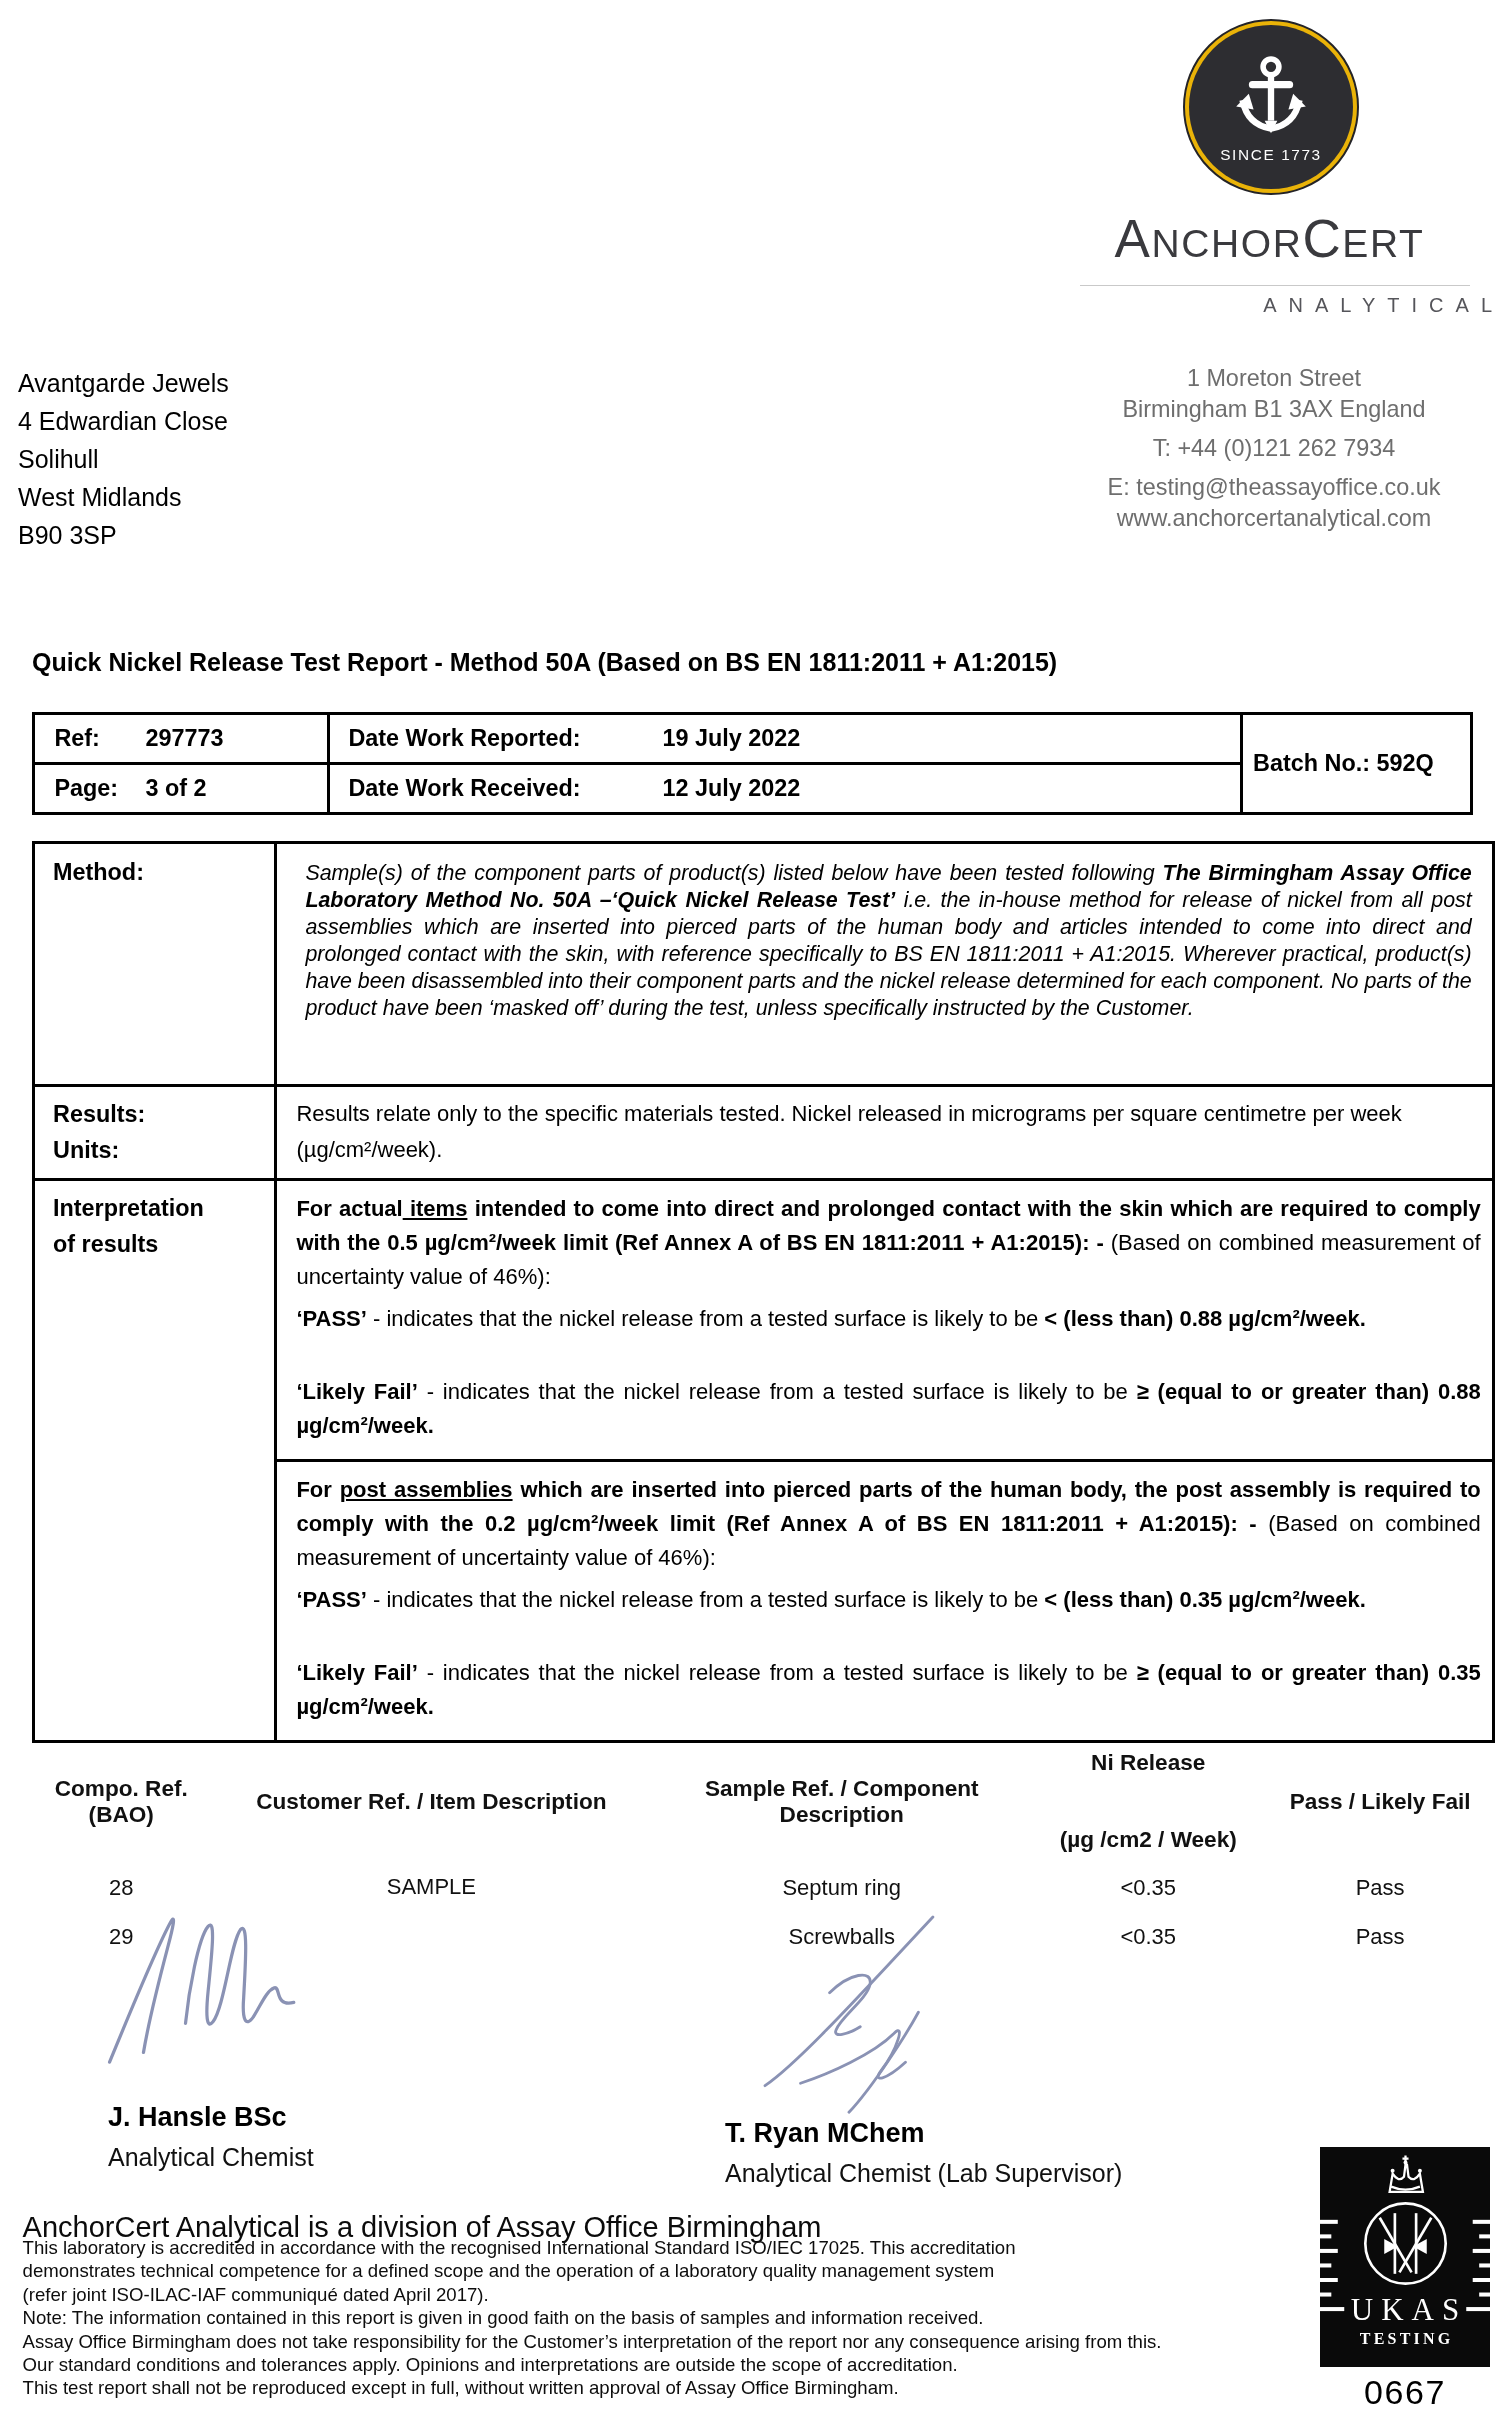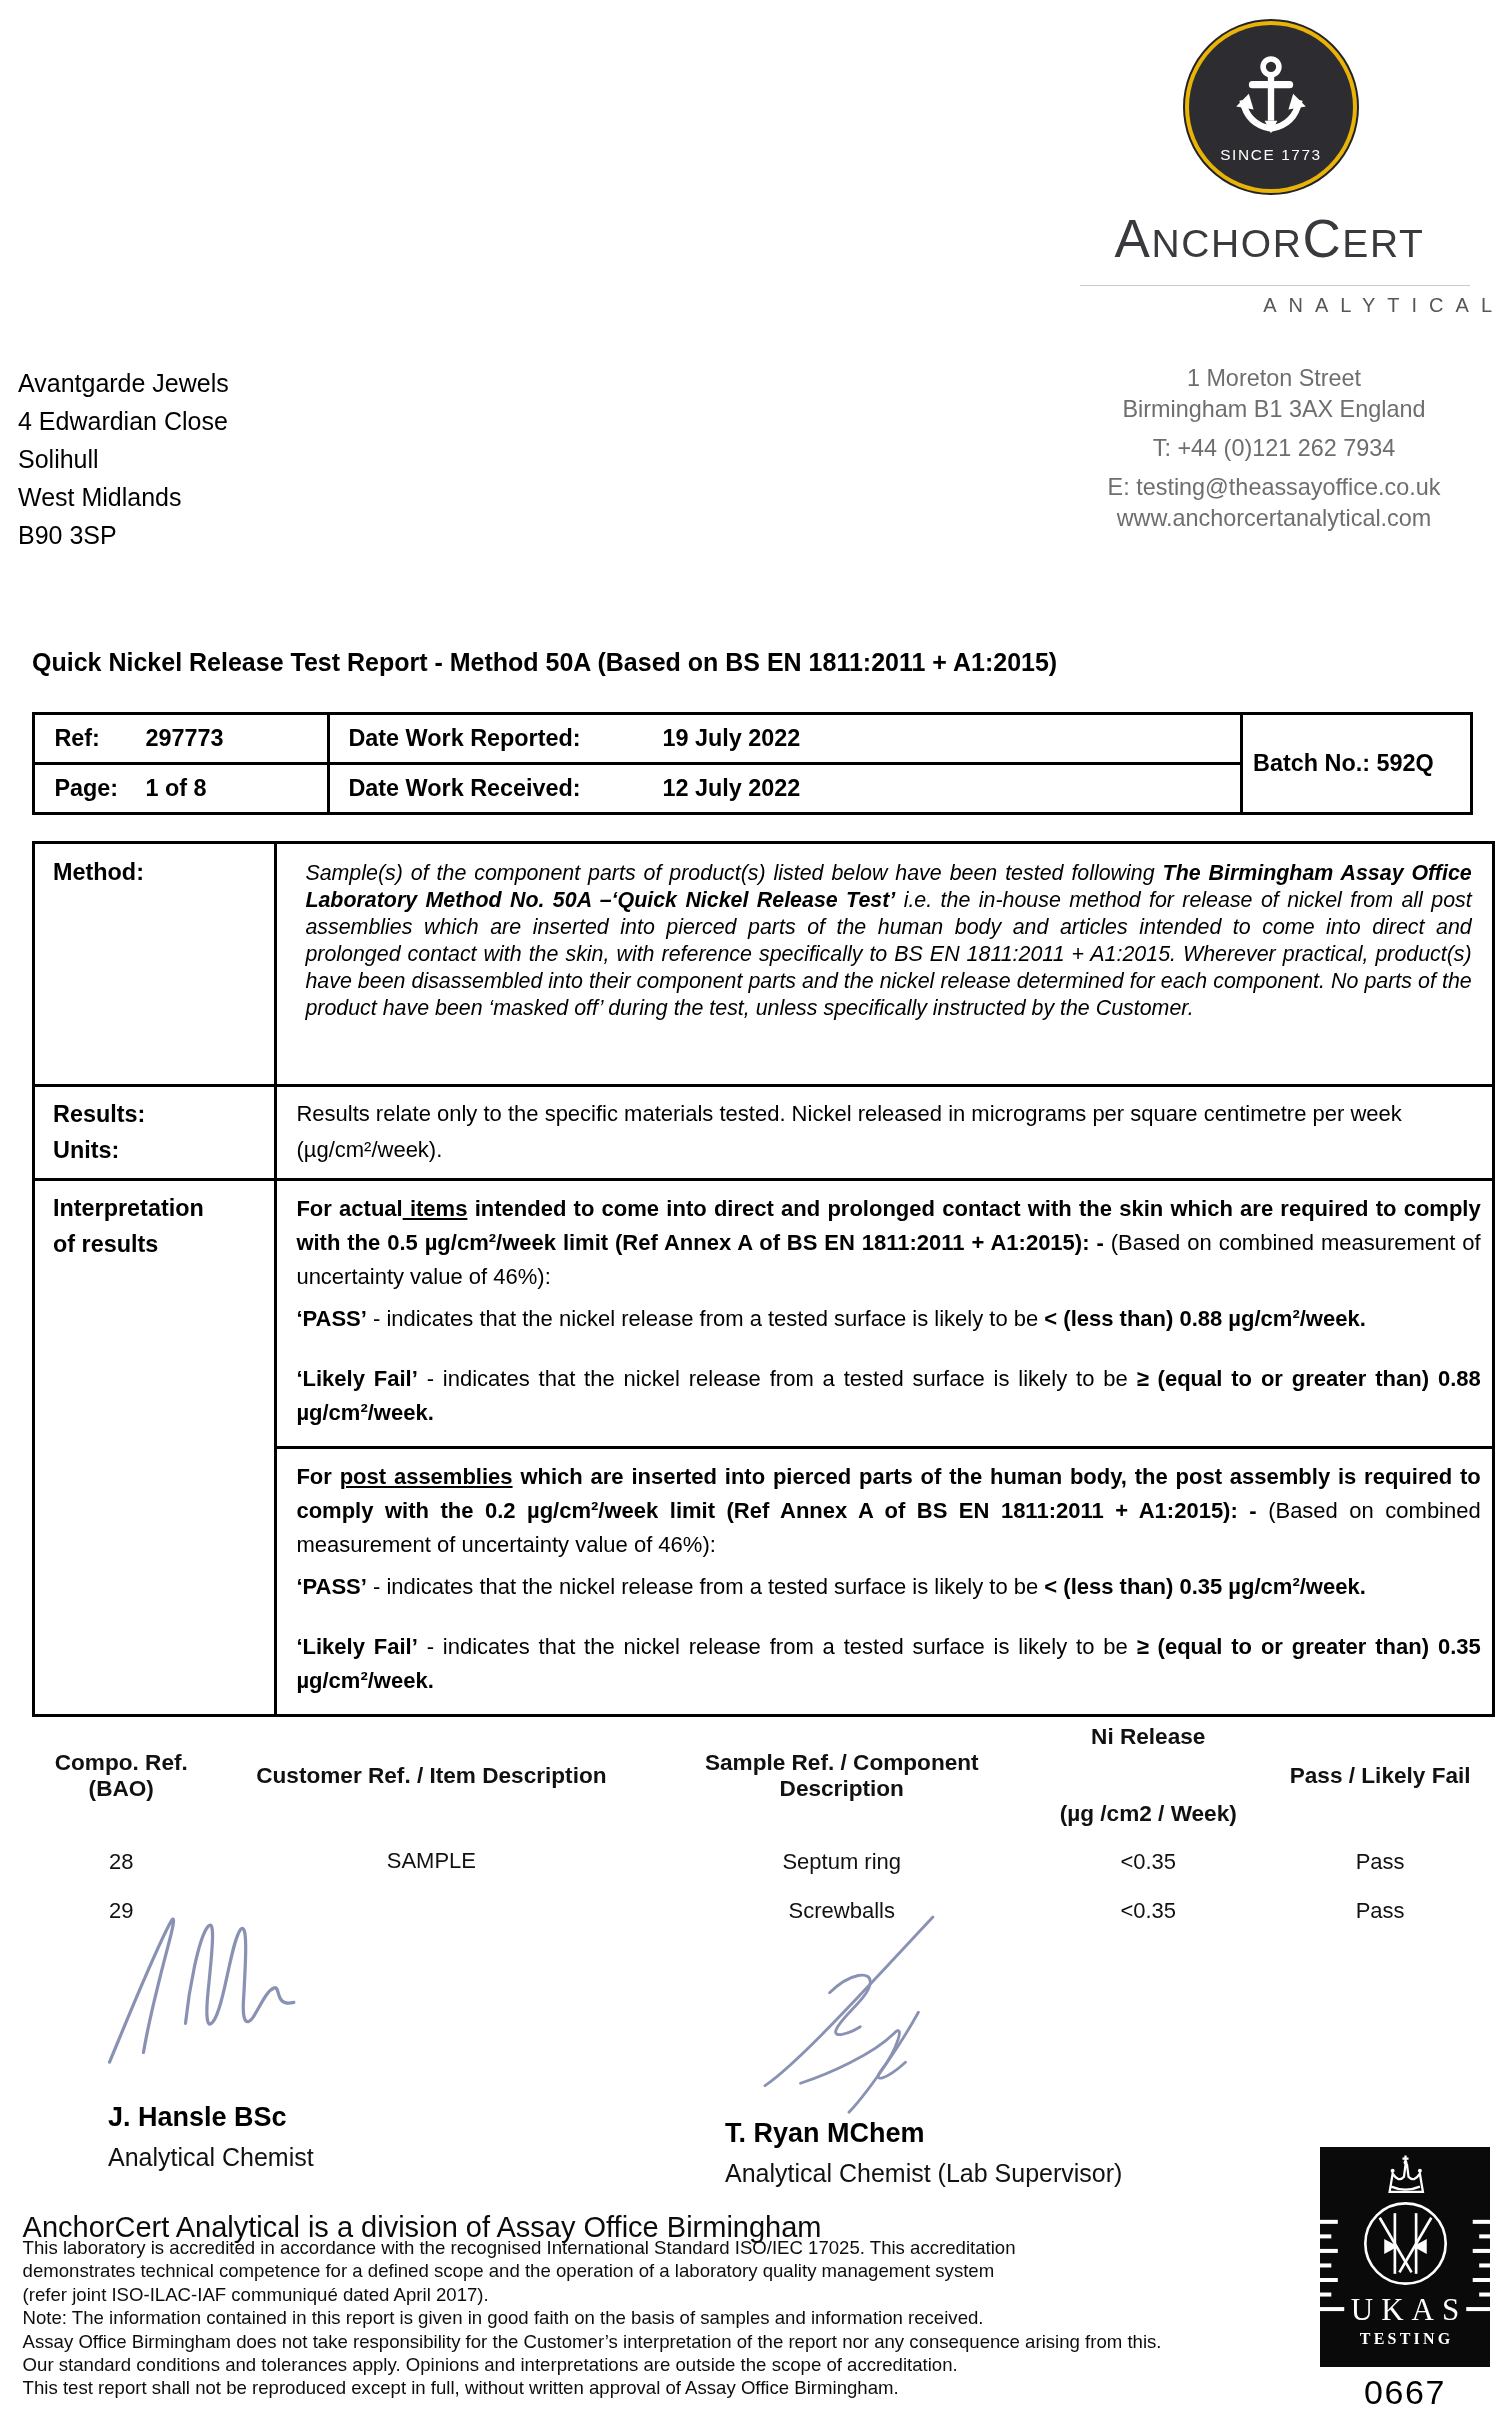--- a/index.html
+++ b/index.html
@@ -48,21 +48,21 @@
   td.lab{width:221px;padding:9.7px 0 0 18px;font-weight:bold;font-size:23.4px;line-height:36px;}
   td.body{padding:7.3px 11.3px 7.3px 19.4px;font-size:21.4px;line-height:27px;text-align:justify;}
   td.body2{padding:9.7px 11.3px 8px 19.4px;font-size:22px;line-height:36px;text-align:left;height:94px;
            box-sizing:border-box;}
   tr.method-row td{height:225px;}
   td.nopad{padding:0;}
   .ibox{padding:11.3px 11.3px 16px 19.4px;font-size:22px;line-height:34px;}
   .ibox + .ibox{border-top:3.2px solid #000;}
   .ibox p{margin:0;text-align:justify;}
   .ibox .pass{margin-top:8px;}
-  .ibox .fail{margin-top:26px;}
+  .ibox .fail{margin-top:39px;}
   .b{font-weight:bold;}
   .u{text-decoration:underline;}
   p.m0{margin:9px;font-style:italic;}
 
   
   .rtable{width:100%;margin-top:-3.2px;table-layout:fixed;}
   .rtable th{font-size:22.6px;font-weight:bold;text-align:center;padding:8px 4.9px;height:123px;
              box-sizing:border-box;}
   .rtable td{font-size:22px;text-align:center;vertical-align:middle;height:47px;font-weight:normal;}
   .hdr-stack{display:flex;flex-direction:column;justify-content:space-between;height:103px;}
@@ -132,21 +132,21 @@
   <div class="title">Quick Nickel Release Test Report - Method 50A (Based on BS EN 1811:2011 + A1:2015)</div>
 
   <table class="ref-table">
     <tbody>
         <tr>
       <td class="c1"><span class="lblA">Ref:</span><span>297773</span></td>
       <td class="c2"><span class="lblB">Date Work Reported:</span><span>19 July 2022</span></td>
       <td class="c3" rowspan="2">Batch No.: 592Q</td>
     </tr>
     <tr>
-      <td class="c1"><span class="lblA">Page:</span><span>1 of 8</span></td>
+      <td class="c1"><span class="lblA">Page:</span><span>3 of 2</span></td>
       <td class="c2"><span class="lblB">Date Work Received:</span><span>12 July 2022</span></td>
     </tr>
   </tbody>
     </table>
 
   <div class="doc">
     <table class="mtable">
       <tbody>
           <tr class="method-row">
         <td class="lab">Method:</td>

